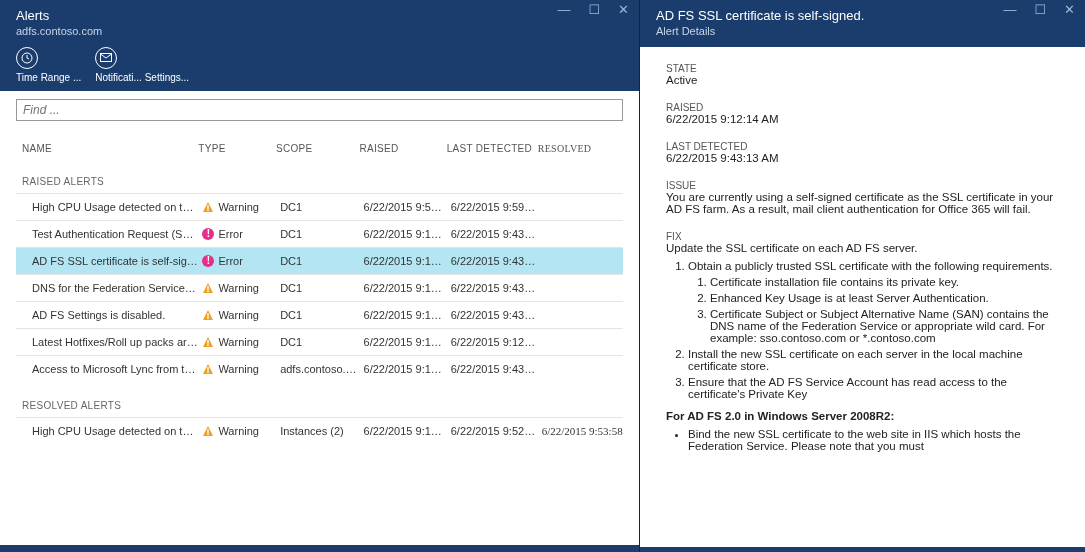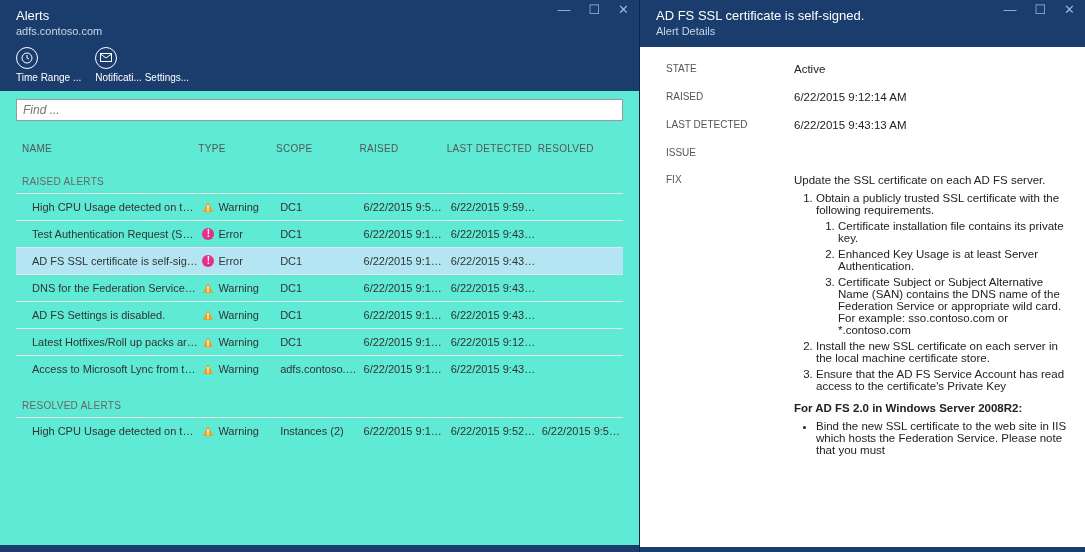--- a/index.html
+++ b/index.html
@@ -58,21 +58,21 @@
     align-items: center;
     justify-content: center;
     width: 22px;
     height: 22px;
     border: 1.5px solid #fff;
     border-radius: 50%;
     margin-bottom: 3px;
     font-size: 12px;
   }
   .body-white {
-    background: #5eead4;
+    background: #ffffff;
     height: calc(100% - 98px);
     padding: 8px 16px 0 16px;
     overflow: hidden;
   }
   .search {
     width: 100%;
     border: 1px solid #999;
     padding: 3px 6px;
     font-style: italic;
     color: #999;
@@ -87,21 +87,21 @@
   .grid-header-row .cell {
     font-size: 10px;
     color: #555;
     letter-spacing: 0.3px;
   }
   .col-name { width: 192px; padding-left: 6px; }
   .col-type { width: 82px; }
   .col-scope { width: 88px; }
   .col-raised { width: 92px; }
   .col-detected { width: 96px; }
-  .col-resolved { width: 90px; }
+  .col-resolved { width: 90px; font-family: Liberation Serif, serif; }
   .section-title {
     font-size: 10px;
     color: #666;
     padding: 18px 6px 6px 6px;
     letter-spacing: 0.3px;
   }
   .row {
     display: flex;
     border-top: 1px solid #e4e4e4;
     padding: 7px 0;
@@ -125,21 +125,21 @@
   
   .detail-body {
     background: #fff;
     height: calc(100% - 52px);
     overflow-y: scroll;
     padding: 16px 18px 20px 26px;
     font-size: 11.5px;
     color: #222;
     position: relative;
   }
-  .kv { display: flex; margin-bottom: 16px; }
+  .kv { display: flex; margin-bottom: 16px; flex-direction: column; }
   .kv .k { width: 128px; font-size: 10px; color: #555; flex-shrink:0; }
   .kv .v { flex: 1; }
   ol { padding-left: 22px; margin-top: 6px; }
   ol li { margin-bottom: 4px; }
   ol ol { margin-top: 4px; }
   ul { padding-left: 22px; margin-top: 6px; }
   ul li { margin-bottom: 4px; list-style: disc; }
   .fix-heading { font-weight: bold; margin-top: 10px; margin-bottom: 4px; }
   
   .detail-body::-webkit-scrollbar { width: 16px; }
@@ -355,20 +355,21 @@
     <div class="kv">
       <div class="k">RAISED</div>
       <div class="v">6/22/2015 9:12:14 AM</div>
     </div>
     <div class="kv">
       <div class="k">LAST DETECTED</div>
       <div class="v">6/22/2015 9:43:13 AM</div>
     </div>
     <div class="kv">
       <div class="k">ISSUE</div>
+      <div class="v">You are currently using a self-signed certificate as the SSL certificate in your AD FS farm. As a result, mail client authentication for Office 365 will fail.</div>
     </div>
     <div class="kv">
       <div class="k">FIX</div>
       <div class="v">
         <div>Update the SSL certificate on each AD FS server.</div>
         <ol>
           <li>
             <span>Obtain a publicly trusted SSL certificate with the following requirements.</span>
             <ol>
               <li>Certificate installation file contains its private key.</li>

